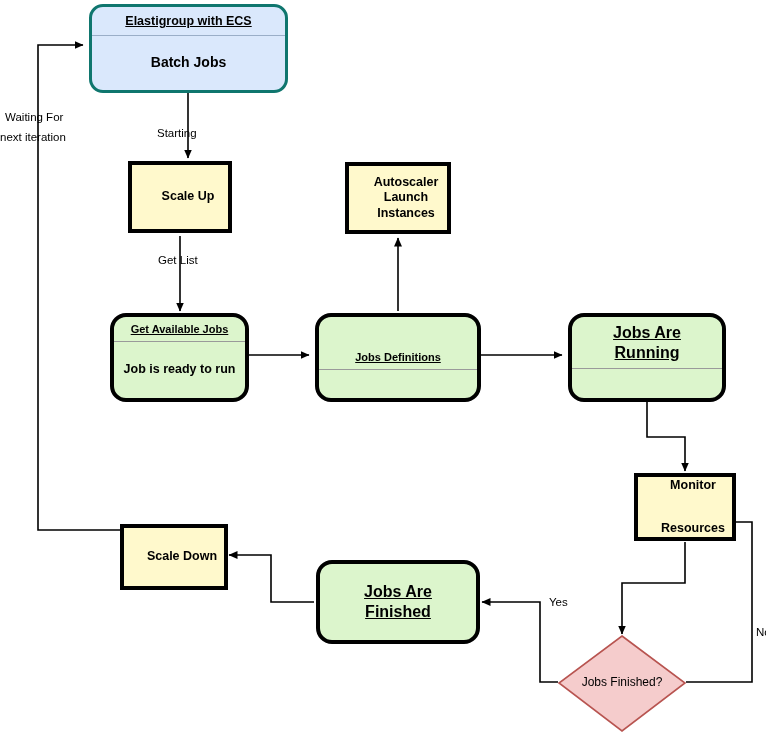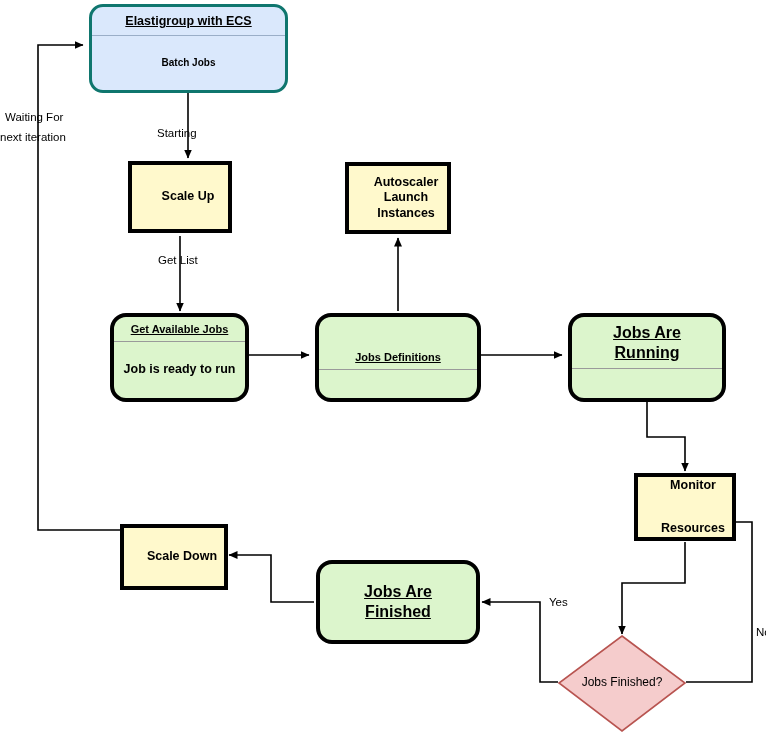--- a/index.html
+++ b/index.html
@@ -51,21 +51,21 @@
     width: 100%;
     box-sizing: border-box;
   }
   .n-elastigroup .divider {
     width: 100%;
     height: 1px;
     background: #9aaec8;
     margin-top: 6px;
   }
   .n-elastigroup .body {
-    font-size: 10px;
+    font-size: 14px;
     flex: 1;
     display: flex;
     align-items: center;
     justify-content: center;
     width: 100%;
   }
   
   .n-yellow {
     background: #fff9cc;
     border: 4px solid #000000;

